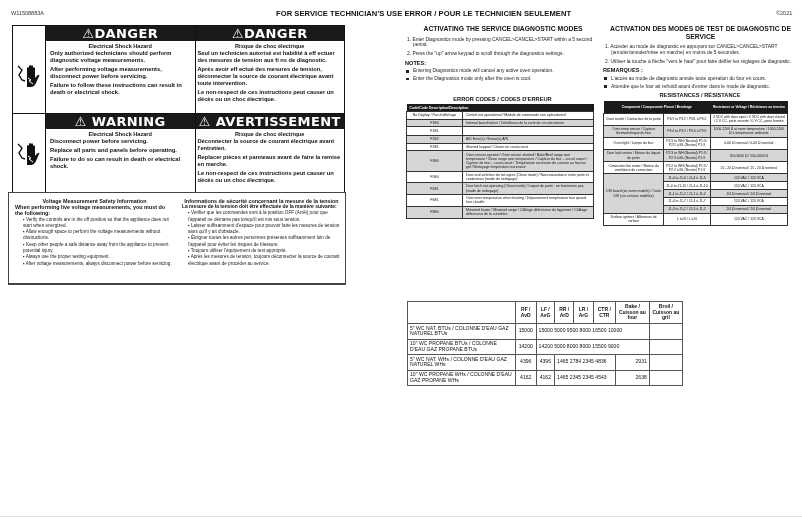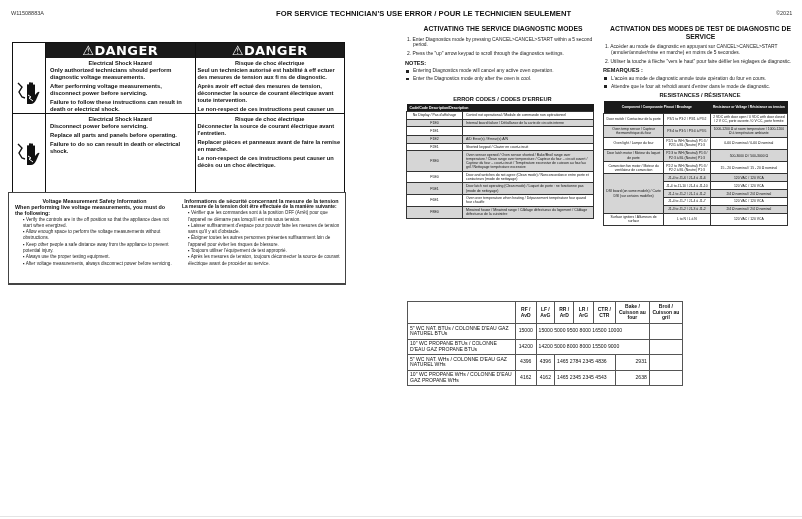--- a/index.html
+++ b/index.html
@@ -5,21 +5,21 @@
   * { box-sizing: border-box; margin: 0; padding: 0; }
   html, body { width: 802px; height: 519px; background: #ffffff; overflow: hidden; }
   body { font-family: "Liberation Sans", sans-serif; color: #111; position: relative; }
 
   .doc-id { position: absolute; left: 11px; top: 10px; font-size: 5.5px; color: #333; }
   .header-title { position: absolute; left: 276px; top: 9px; font-size: 7.6px; font-weight: bold; letter-spacing: 0.05px; }
   .copyright { position: absolute; left: 776px; top: 10px; font-size: 5.5px; color: #333; }
 
   
   .hazard { position: absolute; left: 12px; width: 333px; border: 1.5px solid #111; display: flex; background: #fff; }
-  .hazard.danger { top: 42px; height: 100px; }
+  .hazard.danger { top: 25px; height: 100px; }
   .hazard.warning { top: 113px; height: 80px; }
   .hazard .icon-cell { width: 33px; border-right: 1px solid #111; display: flex; align-items: center; justify-content: center; }
   .hazard .icon-cell svg { width: 26px; height: 28px; }
   .hazard .col { flex: 1; display: flex; flex-direction: column; }
   .hazard .col + .col { border-left: 1px solid #111; }
   .hazard .banner { background: #1a1a1a; color: #fff; font-weight: bold; font-size: 13px; text-align: center; height: 15px; line-height: 15px; letter-spacing: 0.4px; font-family: "DejaVu Sans", sans-serif; }
   .hazard .sub { font-size: 5.6px; text-align: center; margin-top: 1.5px; font-weight: bold; }
   .hazard .line { font-size: 5.8px; font-weight: bold; padding: 1.8px 3px 0 4px; line-height: 7px; }
   .hazard .col:last-child .line { padding-left: 2px; font-size: 5.7px; }
 
@@ -103,26 +103,28 @@
 
 <div class="hazard warning">
   <div class="icon-cell">
     <svg viewBox="0 0 26 28">
         <path d="M2 5 L6 9 L3 14 L6 19 L9 20" stroke="#111" stroke-width="1.4" fill="none"></path>
         <path d="M11 26 L11 14 L11 7 Q12 5 13 7 L13 13 L13 5 Q14 3 15 5 L15 13 L15 5 Q16 3.5 17 5 L17 13 L17 7 Q18 5.5 19 7 L19 17 Q22 13 23.5 14 L20 22 Q18 26 15 26 Z" fill="#111"></path>
         <path d="M12 17 L15 19 L13 20 L17 23" stroke="#fff" stroke-width="1" fill="none"></path>
       </svg>
   </div>
   <div class="col">
+    <div class="banner">⚠ WARNING</div>
     <div class="sub">Electrical Shock Hazard</div>
     <div class="line">Disconnect power before servicing.</div>
     <div class="line">Replace all parts and panels before operating.</div>
     <div class="line">Failure to do so can result in death or electrical shock.</div>
   </div>
   <div class="col">
+    <div class="banner">⚠ AVERTISSEMENT</div>
     <div class="sub">Risque de choc électrique</div>
     <div class="line">Déconnecter la source de courant électrique avant l'entretien.</div>
     <div class="line">Replacer pièces et panneaux avant de faire la remise en marche.</div>
     <div class="line">Le non-respect de ces instructions peut causer un décès ou un choc électrique.</div>
   </div>
 </div>
 
 <div class="vbox" style="width:338px;">
   <div class="vcol">
     <div class="vtitle">Voltage Measurement Safety Information</div>

